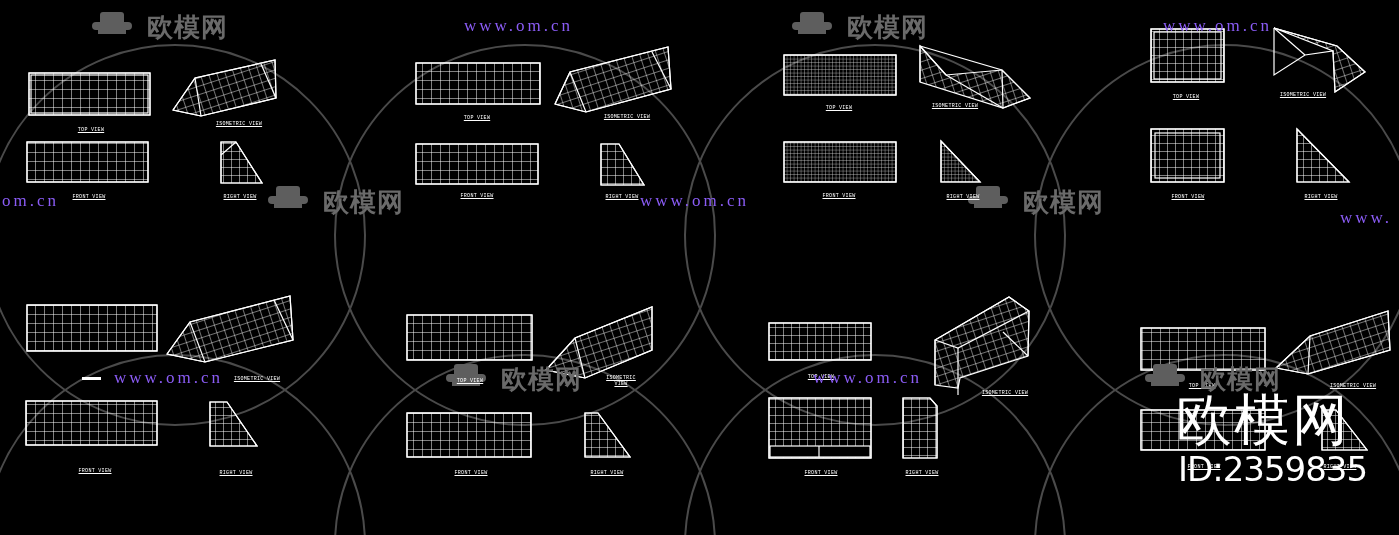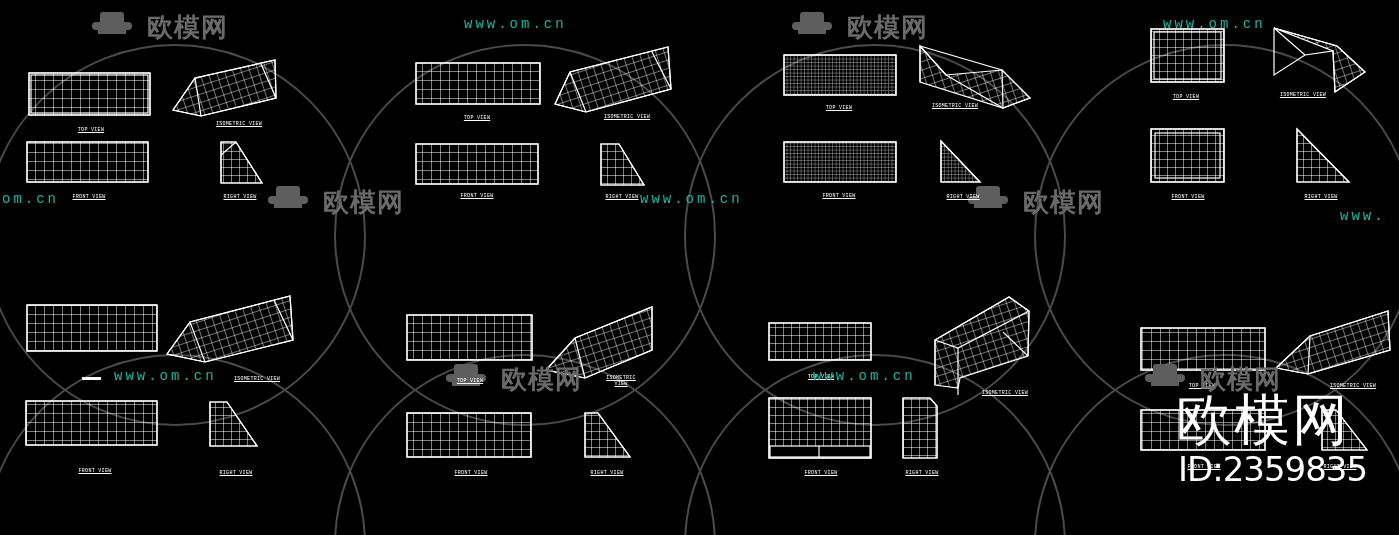--- a/index.html
+++ b/index.html
@@ -1,20 +1,20 @@
 <!DOCTYPE html>
 <html><head>
 <meta charset="utf-8">
 <style>
   html, body { margin:0; padding:0; background:#000; }
   body { width:1399px; height:535px; position:relative; overflow:hidden; font-family:"DejaVu Sans", sans-serif; }
   #stage { position:absolute; left:0; top:0; width:1399px; height:535px; }
   .lbl { position:absolute; color:#fff; font-family:"Liberation Mono", monospace; font-size:5px; text-decoration:underline; white-space:nowrap; letter-spacing:0.3px; transform:translateX(-50%); }
   .wm-cn { position:absolute; color:#6a6a6a; font-family:"DejaVu Sans", sans-serif; font-size:26px; font-weight:bold; letter-spacing:1px; white-space:nowrap; }
-  .wm-url { position:absolute; color:#14b8a6; font-family:Liberation Mono, monospace; font-size:14px; letter-spacing:3px; white-space:nowrap; }
+  .wm-url { position:absolute; color:#8b5cf6; font-family:Liberation Serif, serif; font-size:17px; letter-spacing:3px; white-space:nowrap; }
   .brand-big { position:absolute; left:1176px; top:392px; color:#fff; font-family:"DejaVu Sans", sans-serif; font-size:56px; font-weight:normal; letter-spacing:2px; line-height:1; }
   .brand-id { position:absolute; left:1178px; top:452px; color:#ffffff; font-family:"DejaVu Sans", sans-serif; font-size:34px; line-height:1; letter-spacing:-1px; }
 </style>
 </head>
 <body>
 
 <svg id="stage" width="1399" height="535" viewBox="0 0 1399 535" xmlns="http://www.w3.org/2000/svg">
   <defs>
 
     <pattern id="grid10" width="9" height="9" patternUnits="userSpaceOnUse">

